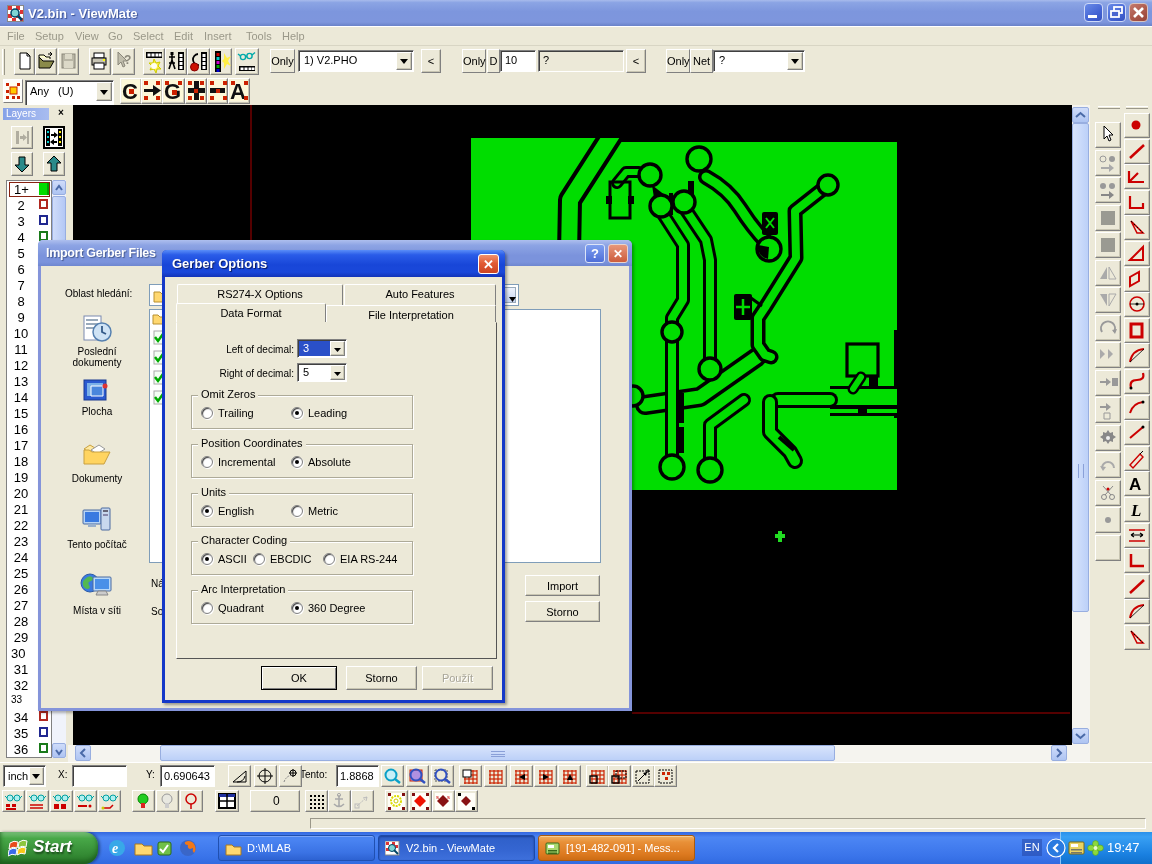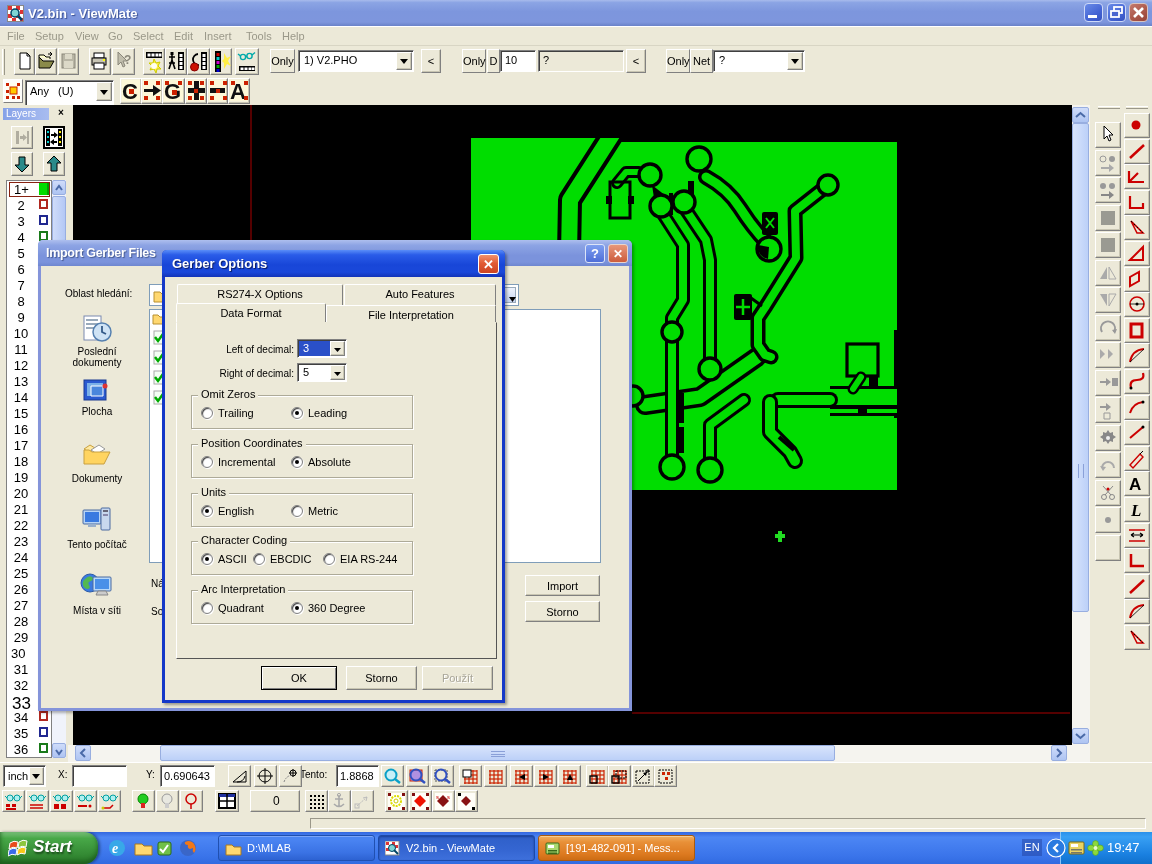--- a/index.html
+++ b/index.html
@@ -409,21 +409,21 @@
         <div style="position:absolute;left:4px;top:433px;width:20px;text-align:center;font-size:13px">28</div>
         <div style="position:absolute;left:32px;top:434px;width:9px;height:10px;border:2px solid #1a7a1a"></div>
         <div style="position:absolute;left:4px;top:449px;width:20px;text-align:center;font-size:13px">29</div>
         <div style="position:absolute;left:32px;top:450px;width:9px;height:10px;border:2px solid #b02820"></div>
         <div style="position:absolute;left:4px;top:465px;width:20px;text-align:left;font-size:13px">30</div>
         <div style="position:absolute;left:32px;top:466px;width:9px;height:10px;border:2px solid #202890"></div>
         <div style="position:absolute;left:4px;top:481px;width:20px;text-align:center;font-size:13px">31</div>
         <div style="position:absolute;left:32px;top:482px;width:9px;height:10px;border:2px solid #1a7a1a"></div>
         <div style="position:absolute;left:4px;top:497px;width:20px;text-align:center;font-size:13px">32</div>
         <div style="position:absolute;left:32px;top:498px;width:9px;height:10px;border:2px solid #b02820"></div>
-        <div style="position:absolute;left:4px;top:513px;width:20px;text-align:right;font-size:17px">33</div>
+        <div style="position:absolute;left:4px;top:513px;width:20px;text-align:left;font-size:10px">33</div>
         <div style="position:absolute;left:32px;top:514px;width:9px;height:10px;border:2px solid #202890"></div>
         <div style="position:absolute;left:4px;top:529px;width:20px;text-align:center;font-size:13px">34</div>
         <div style="position:absolute;left:32px;top:530px;width:9px;height:10px;border:2px solid #b02820"></div>
         <div style="position:absolute;left:4px;top:545px;width:20px;text-align:center;font-size:13px">35</div>
         <div style="position:absolute;left:32px;top:546px;width:9px;height:10px;border:2px solid #202890"></div>
         <div style="position:absolute;left:4px;top:561px;width:20px;text-align:center;font-size:13px">36</div>
         <div style="position:absolute;left:32px;top:562px;width:9px;height:10px;border:2px solid #1a7a1a"></div>
       </div>
 
  <div class="abs" style="left:52px;top:75px;width:14px;height:578px;background:#f0f3fb">

